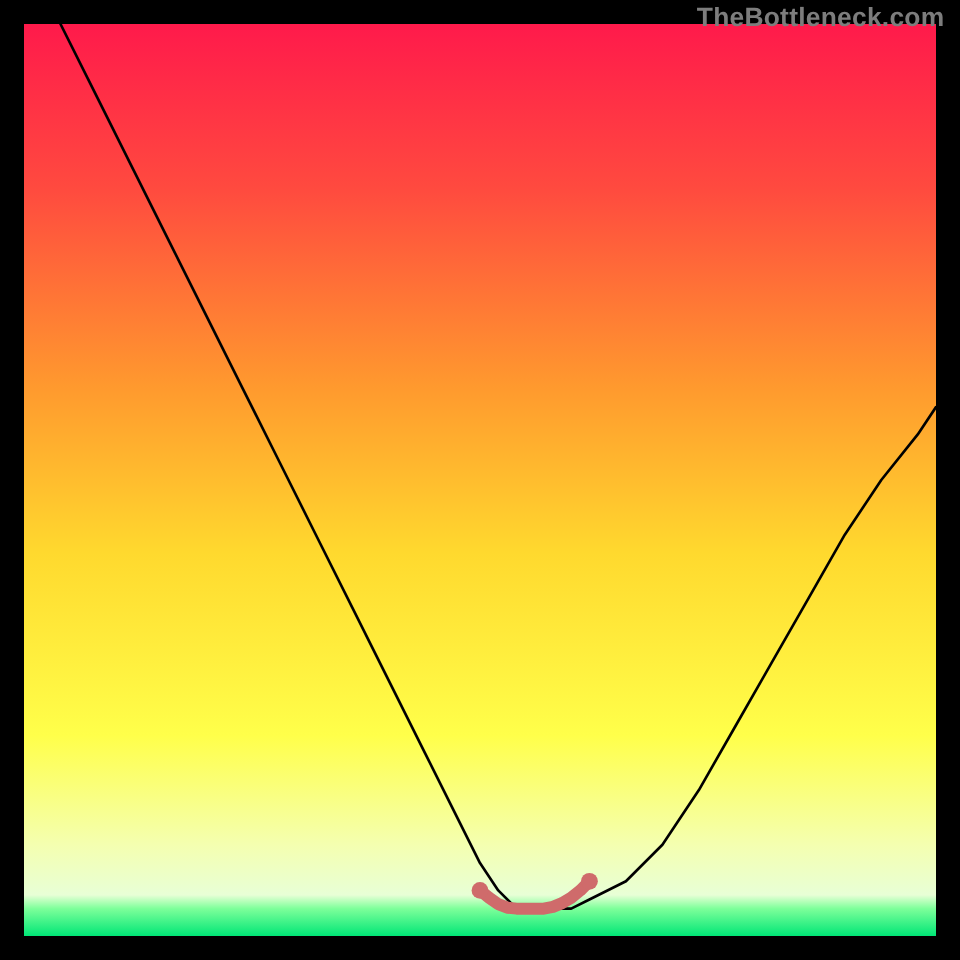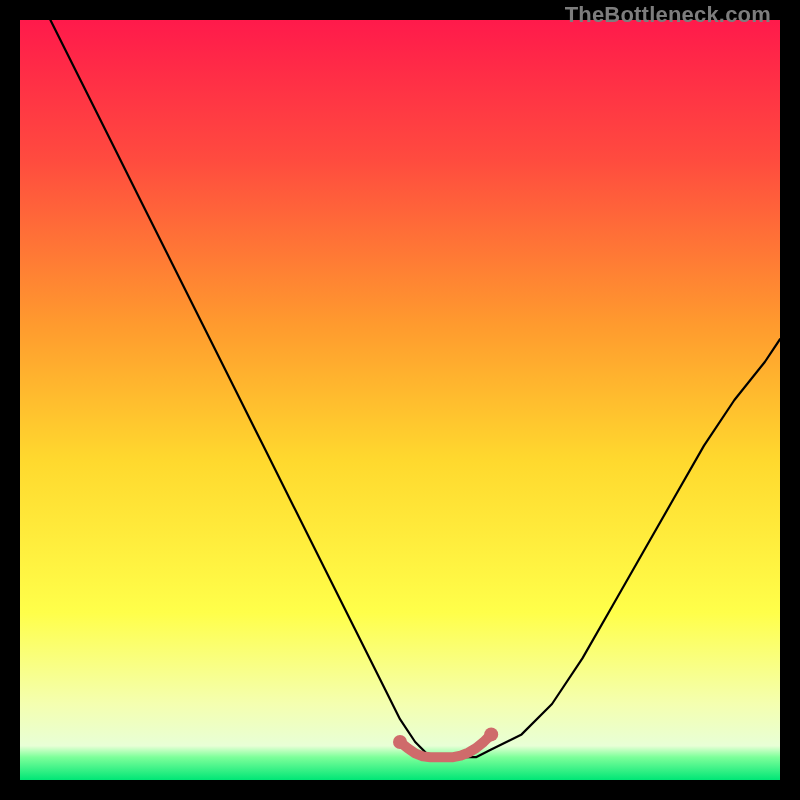--- a/index.html
+++ b/index.html
@@ -22,21 +22,21 @@
   .plot-area {
     position: absolute;
     left: 0;
     top: 0;
     width: 760px;
     height: 760px;
   }
   .watermark {
     position: absolute;
     top: 2px;
-    right: 29px;
+    right: 13px;
     color: #7d7d7d;
     font-size: 22px;
     font-weight: 600;
     letter-spacing: 0.2px;
     z-index: 10;
   }
   svg {
     display: block;
   }
 </style>

